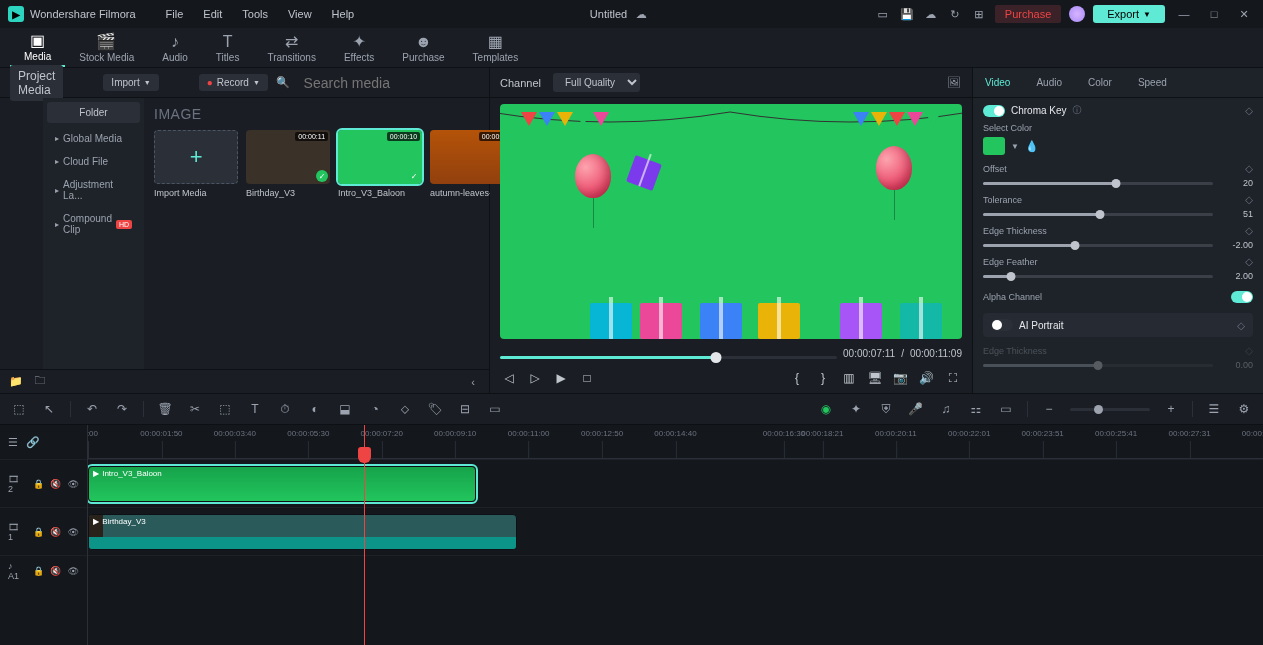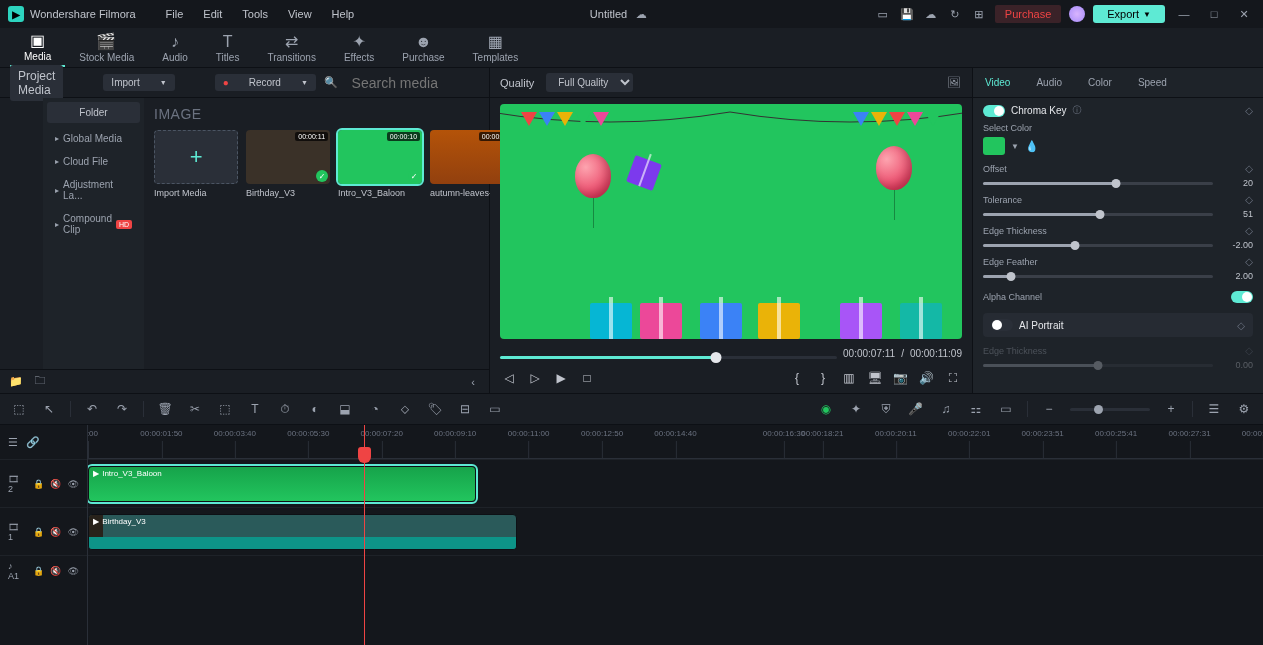--- a/index.html
+++ b/index.html
@@ -18,21 +18,21 @@
 
 .top-tabs { height: 40px; background: #1a1e24; display:flex; padding: 0 10px; border-bottom:1px solid #0d1015;}
 .top-tab { display:flex; flex-direction:column; align-items:center; justify-content:center; padding: 2px 14px; cursor:pointer; color:#9ca3af; font-size:10px; gap:1px;}
 .top-tab.active { color:#fff; border-bottom:2px solid #5eead4;}
 .top-tab .ticon-lg { font-size:16px; }
 
 .main-row { display:flex; height: 325px; }
 .left-panel { width: 490px; display:flex; flex-direction:column; background:#1a1e24; border-right:1px solid #0d1015;}
 .left-header { height: 30px; display:flex; align-items:center; padding: 0 10px; gap:8px; border-bottom:1px solid #0d1015;}
 .sidebar-tab { padding:4px 8px; background:#2a2f38; border-radius:3px; font-size:12px; cursor:pointer;}
-.chip { display:flex;align-items:center;gap:20px;padding:3px 8px;background:#2a2f38;border-radius:3px;font-size:10px;cursor:pointer;margin-left:32px;}
+.chip { display:flex;align-items:center;gap:4px;padding:3px 8px;background:#2a2f38;border-radius:3px;font-size:10px;cursor:pointer;margin-left:32px;}
 .search-input { flex:1; background:transparent; border:none; color:#c0c4cc; font-size:14px; outline:none; padding:3px 6px;}
 .left-body { flex:1; display:flex;padding-left:43px; }
 .sidebar { width:110px; background:#1e2329; padding:4px;}
 .folder-header { background:#2a2f38; padding:5px 8px; font-size:10px; color:#c0c4cc; border-radius:3px; text-align:center; margin-bottom:4px;}
 .sidebar-item { padding:6px 8px; font-size:10px; color:#9ca3af; cursor:pointer; display:flex;align-items:center;gap:4px;}
 .sidebar-item .caret { font-size:8px; }
 .badge-sm { background:#ef4444; color:#fff; font-size:7px; padding:1px 3px; border-radius:2px;}
 .media-grid { flex:1; padding:8px 10px; }
 .media-label { font-size:14px; color:#6b7280; margin-bottom:8px; letter-spacing:0.5px;}
 .thumbs { display:flex; gap:8px; }
@@ -273,21 +273,21 @@
     <div class="sidebar-footer">
       <span class="ticon">📁</span>
       <span class="ticon">🗀</span>
       <span style="flex:1"></span>
       <span class="ticon">‹</span>
     </div>
   </div>
 
   <div class="preview-panel">
     <div class="preview-header">
-      <span>Quality</span>
+      <span>Channel</span>
       <select><option>Full Quality</option></select>
       <span style="flex:1"></span>
       <span class="ticon">🖼</span>
     </div>
     <div class="preview-body">
       <div class="video-view">
         <div class="bunting" style="left:-10px">
           <svg width="100%" height="30">
               <path d="M0,8 Q120,28 240,8 Q360,28 480,8" stroke="#333" fill="none" stroke-width="1"></path>
             </svg>

